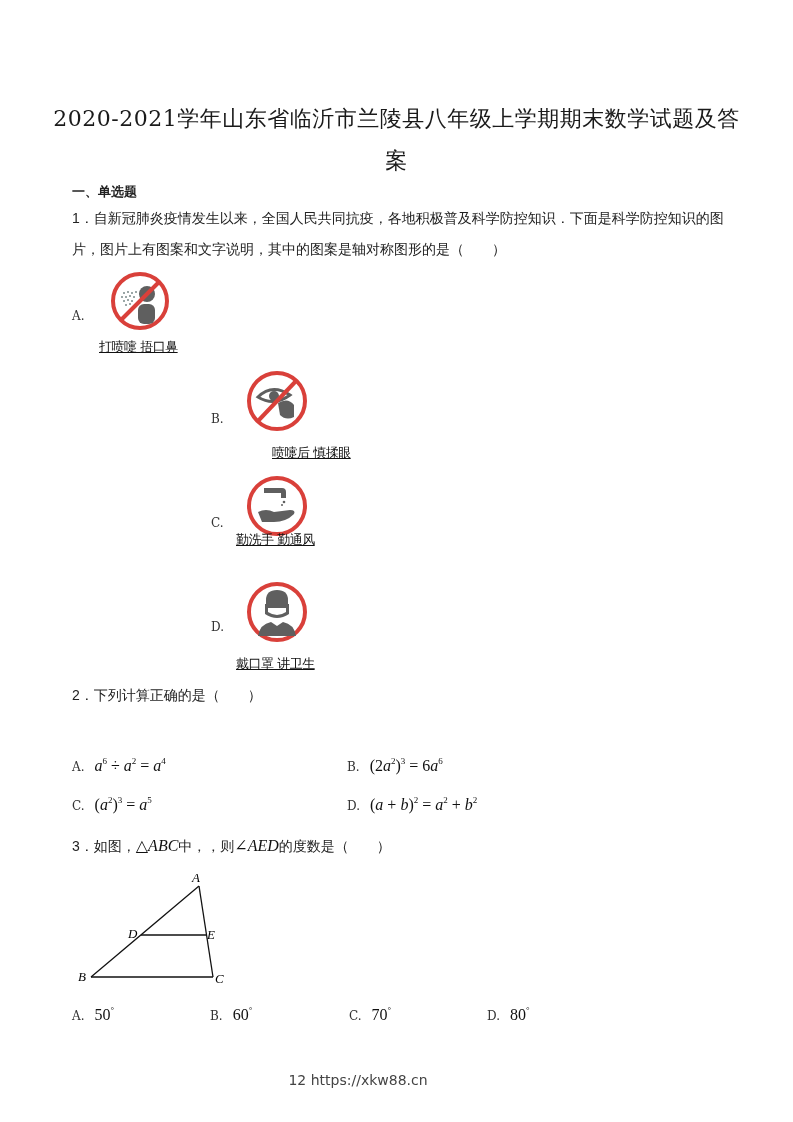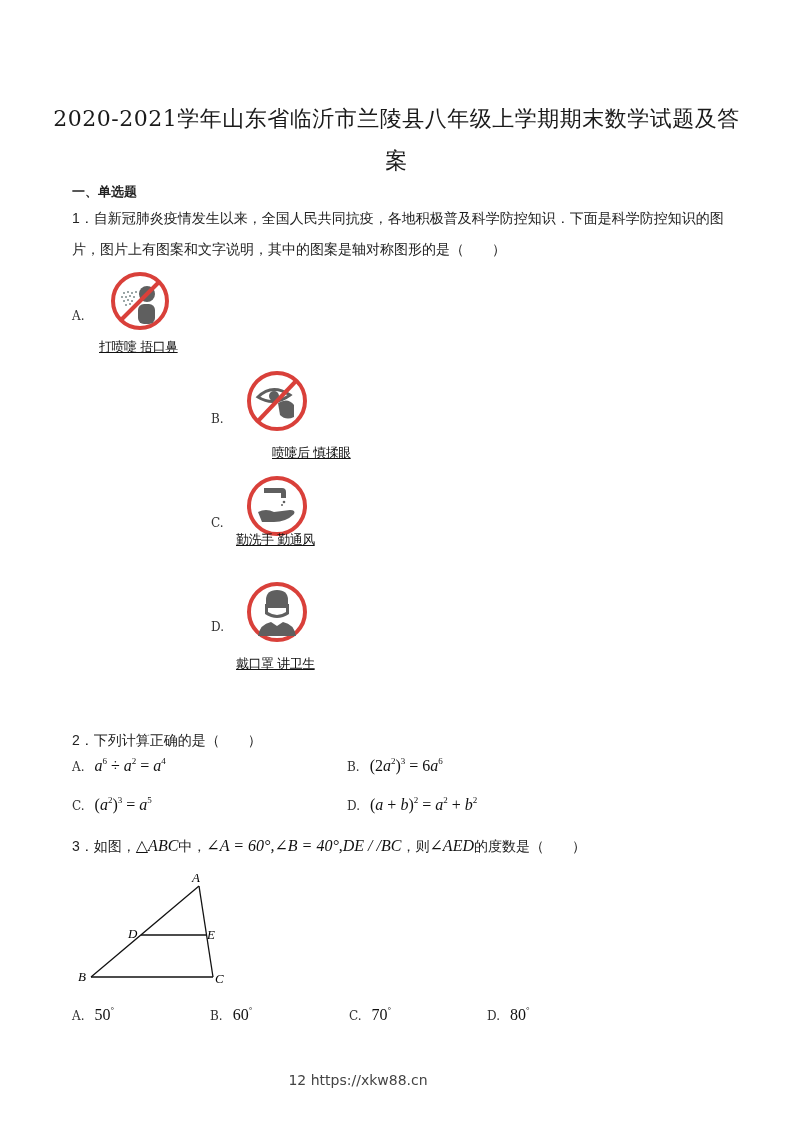--- a/index.html
+++ b/index.html
@@ -88,21 +88,21 @@
   <svg width="66" height="64" viewBox="0 0 66 64">
     <circle cx="33" cy="32" r="28" fill="#fff" stroke="#d9403a" stroke-width="4"></circle>
     <path d="M22 20 Q22 10 33 10 Q44 10 44 20 L44 24 H22 Z" fill="#5f5f5f"></path>
     <path d="M21 24 H45 L45 34 Q33 42 21 34 Z" fill="#5f5f5f"></path>
     <path d="M24 28 H42 V32 Q33 38 24 32 Z" fill="#fff"></path>
     <path d="M14 56 Q16 44 27 42 L33 46 L39 42 Q50 44 52 56 Z" fill="#5f5f5f"></path>
   </svg>
 </div>
 <div class="abs caption" style="left:236px; top:655px;">戴口罩 讲卫生</div>
 
-<div class="abs q" style="left:72px; top:732px;text-align:center;">2．下列计算正确的是（　　）</div>
+<div class="abs q" style="left:72px; top:687px;text-align:center;">2．下列计算正确的是（　　）</div>
 
 <div class="abs" style="left:72px; top:756px; display:flex; align-items:baseline; gap:10px;">
   <span class="opt-label">A.</span>
   <span class="math"><i>a</i><sup>6</sup> ÷ <i>a</i><sup>2</sup> = <i>a</i><sup>4</sup></span>
 </div>
 <div class="abs" style="left:347px; top:756px; display:flex; align-items:baseline; gap:10px;">
   <span class="opt-label">B.</span>
   <span class="math">(2<i>a</i><sup>2</sup>)<sup>3</sup> = 6<i>a</i><sup>6</sup></span>
 </div>
 <div class="abs" style="left:72px; top:795px; display:flex; align-items:baseline; gap:10px;">
@@ -111,21 +111,20 @@
 </div>
 <div class="abs" style="left:347px; top:795px; display:flex; align-items:baseline; gap:10px;">
   <span class="opt-label">D.</span>
   <span class="math">(<i>a</i> + <i>b</i>)<sup>2</sup> = <i>a</i><sup>2</sup> + <i>b</i><sup>2</sup></span>
 </div>
 
 <div class="abs" style="left:72px; top:836px; display:flex; align-items:baseline; white-space:nowrap;">
   <span class="q">3．如图，</span>
   <span class="math" style="font-style:italic;">△ABC</span>
   <span class="q">中，</span>
-  <span class="math" style="font-style:italic;">∠A = 60°,∠B = 40°,DE / /BC</span>
   <span class="q">，则</span>
   <span class="math" style="font-style:italic;">∠AED</span>
   <span class="q">的度数是（　　）</span>
 </div>
 
 <div class="abs" style="left:75px; top:868px;">
   <svg width="160" height="120" viewBox="0 0 160 120">
     <line x1="16" y1="109" x2="124" y2="18" stroke="#111" stroke-width="1.3"></line>
     <line x1="124" y1="18" x2="138" y2="109" stroke="#111" stroke-width="1.3"></line>
     <line x1="16" y1="109" x2="138" y2="109" stroke="#111" stroke-width="1.3"></line>

